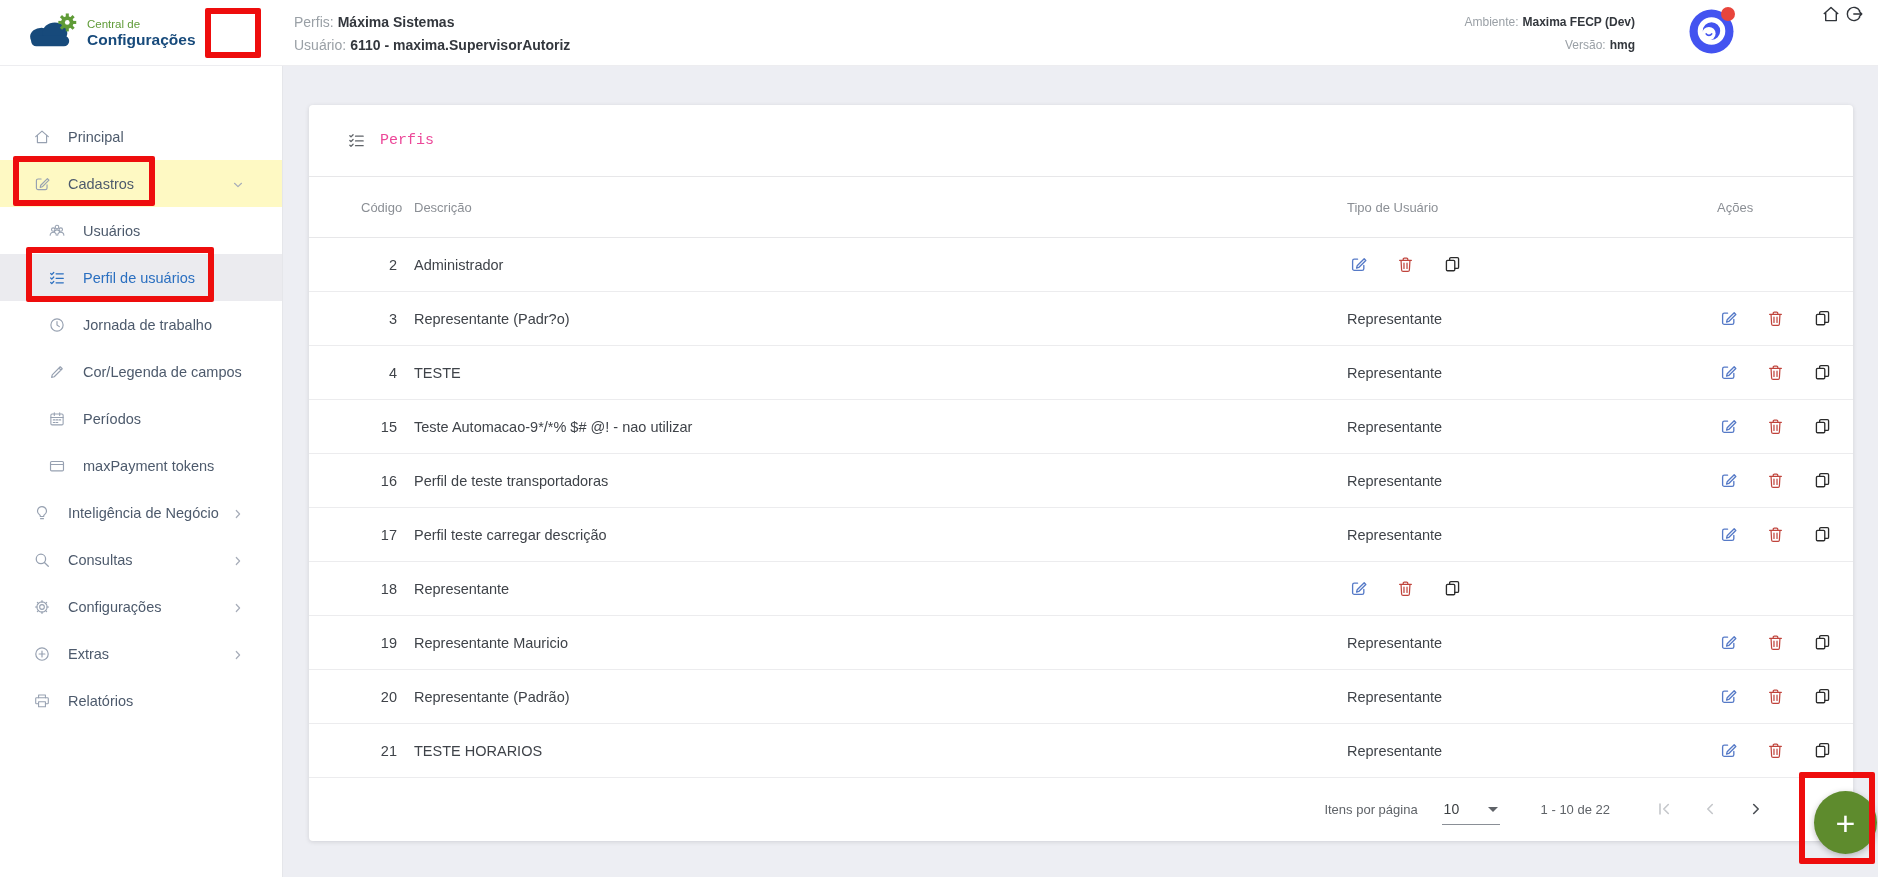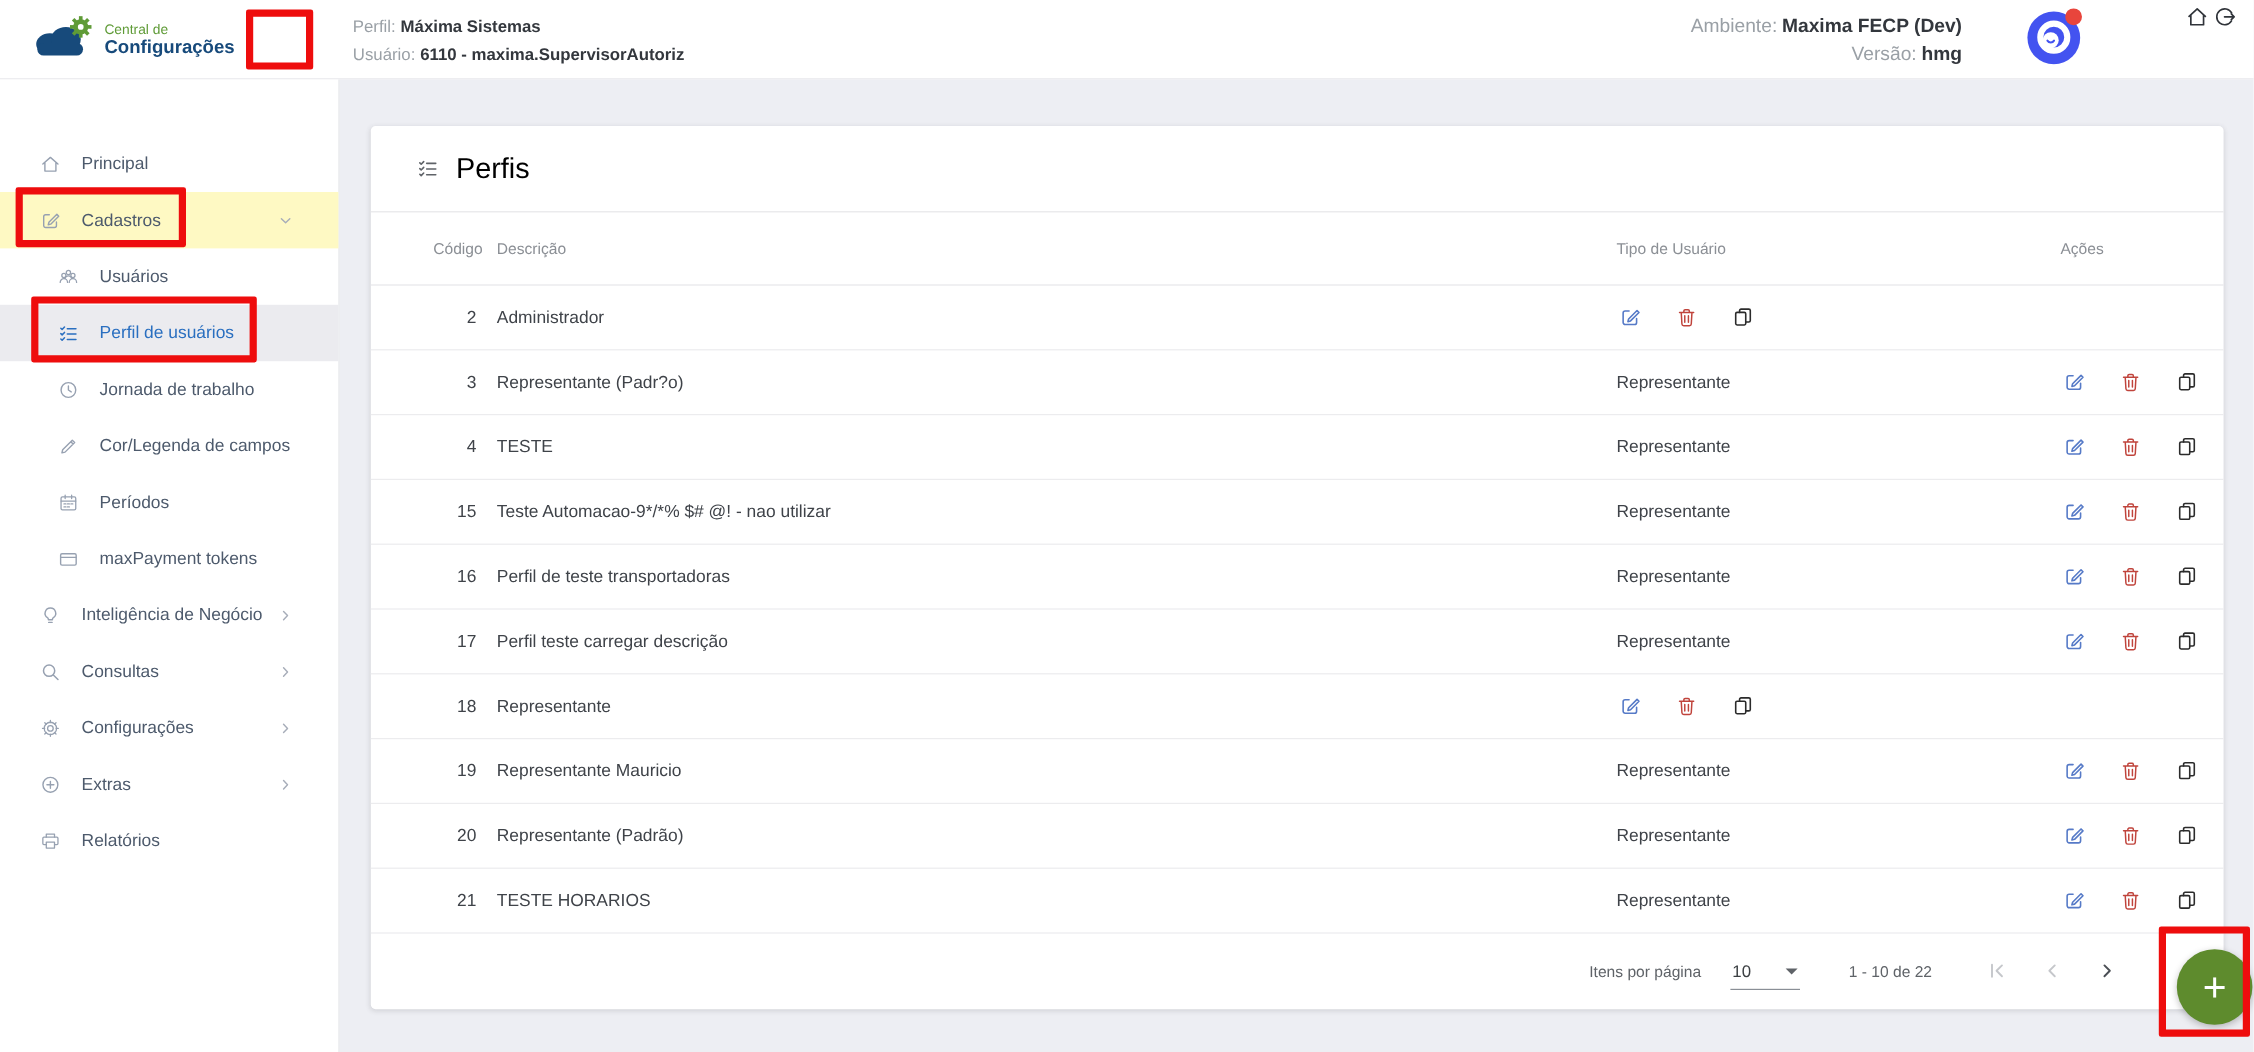--- a/index.html
+++ b/index.html
@@ -15,21 +15,21 @@
   .topbar { position:absolute; left:0; top:0; width:1878px; height:66px; background:#fff; border-bottom:1px solid #ededf0; z-index:2; }
   .logo { position:absolute; left:26px; top:11px; display:flex; align-items:center; }
   .logo-text { margin-left:7px; line-height:1.1; }
   .logo-line1 { font-size:11.5px; color:#5f9b37; display:block; }
   .logo-line2 { font-size:15.5px; color:#174a7b; font-weight:700; display:block; }
   .hamburger { position:absolute; left:220px; top:28px; width:37px; height:26px; cursor:pointer; background:none; border:none; }
   .h-line { height:2.5px; background:#3e4a5a; border-radius:2px; }
   .h-line.short { width:13px; margin:0 auto 6px auto; }
   .h-line.long  { width:37px; margin:0 0 6px 0; }
   .client-block { position:absolute; left:294px; top:11px; font-size:14px; line-height:23px; }
-  .env-block { position:absolute; right:243px; top:11px; font-size:16px; line-height:23px; text-align:right; }
+  .env-block { position:absolute; right:243px; top:11px; font-size:12px; line-height:23px; text-align:right; }
   .lbl { color:#9aa0a6; }
   .val { color:#33373d; font-weight:700; margin-left:4px; }
   .chat-button { position:absolute; left:1689px; top:9px; width:45px; height:45px; border:none; background:none; cursor:pointer; }
   .chat-dot { position:absolute; left:32px; top:-2px; width:14px; height:14px; border-radius:50%; background:#e8453c; }
   .win-icon { position:absolute; top:4px; width:20px; height:20px; background:none; border:none; cursor:pointer; color:#30343a; }
   .home-button { left:1821px; }
   .logout-button { left:1844px; }
   
   .sidebar { position:absolute; left:0; top:66px; width:283px; height:811px; background:#fff; border-right:1px solid #e5e6ea; padding-top:47px; z-index:1; }
   .nav-item { height:47px; display:flex; align-items:center; padding-left:33px; cursor:pointer; color:#4d5a6c; font-size:14.5px; }
@@ -40,21 +40,21 @@
   .nav-ic { width:18px; height:18px; margin-right:17px; color:#97a1b1; flex:none; }
   .nav-ic svg, .win-icon svg, .act svg, .pg-btn svg { width:100%; height:100%; display:block; }
   .nav-lb { flex:1; }
   .nav-ch { width:12px; height:12px; margin-right:38px; color:#a7adb9; flex:none; }
   .nav-ch svg { width:100%; height:100%; }
   
   .card { position:absolute; left:309px; top:105px; width:1544px; height:736px; background:#fff; border-radius:4px; box-shadow:0 1px 4px rgba(60,64,67,.16); z-index:3; }
   .card-head { height:72px; border-bottom:1px solid #e7e7e9; display:flex; align-items:center; padding-left:38px; }
   .title-ic { width:19px; height:19px; color:#5f6368; margin-right:14px; }
   .title-ic svg { width:100%; height:100%; }
-  .card-title { font-size:24px; font-weight:400; color:#000000; }
+  .card-title { font-size:15px; font-weight:400; color:#ec4899;font-family:Liberation Mono, monospace; }
   .tgrid { display:grid; grid-template-columns:36px 916px 353px 1fr; column-gap:17px; padding:0 15px 0 52px; align-items:center; }
   .thead { height:61px; border-bottom:1px solid #e7e7e9; color:#8b8f95; font-size:13px; }
   .trow { height:54px; border-bottom:1px solid #ececee; font-size:14.5px; color:#3f4349; }
   .c-cod { text-align:right; }
   .c-act { display:flex; align-items:center; gap:28px; padding-left:2px; }
   .act { width:19px; height:19px; cursor:pointer; background:none; border:none; }
   .act.edit { color:#567ac7; }
   .act.del  { color:#c0443c; }
   .act.copy { color:#2b2b2b; }
   
@@ -108,21 +108,21 @@
   </div>
 
   <button class="hamburger">
     <span class="h-line short"></span>
     <span class="h-line long"></span>
     <span class="h-line long" style="margin-bottom:0"></span>
   </button>
 
   <div class="client-block">
     <div>
-      <span class="lbl">Perfil:</span><span class="val">Máxima Sistemas</span>
+      <span class="lbl">Perfis:</span><span class="val">Máxima Sistemas</span>
     </div>
     <div>
       <span class="lbl">Usuário:</span><span class="val">6110 - maxima.SupervisorAutoriz</span>
     </div>
   </div>
 
   <div class="env-block">
     <div>
       <span class="lbl">Ambiente:</span><span class="val">Maxima FECP (Dev)</span>
     </div>

